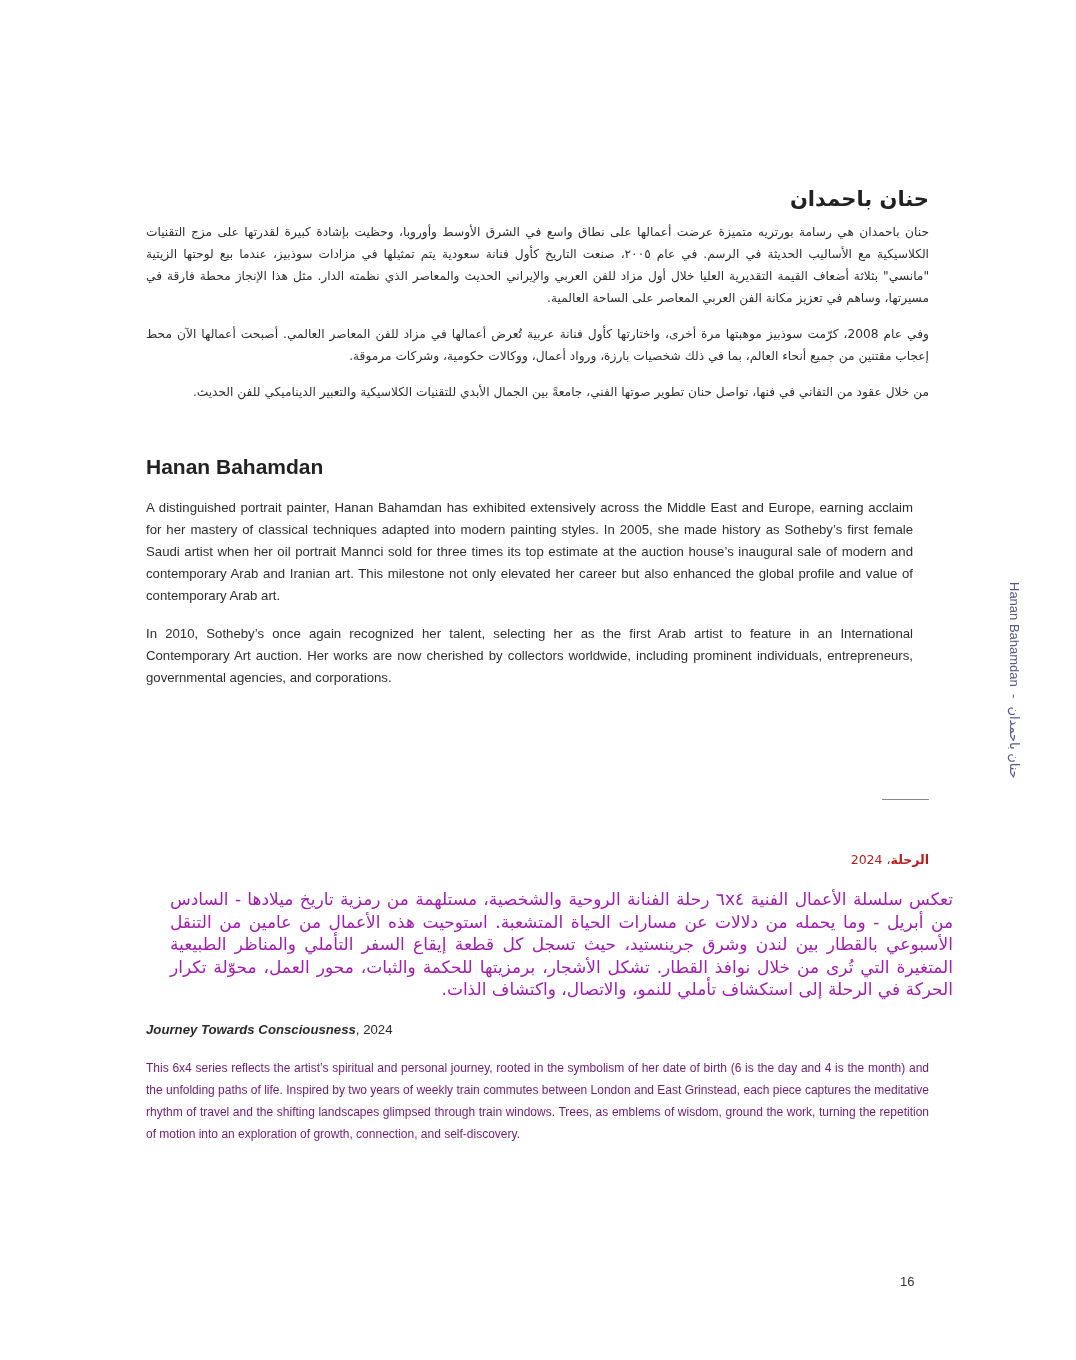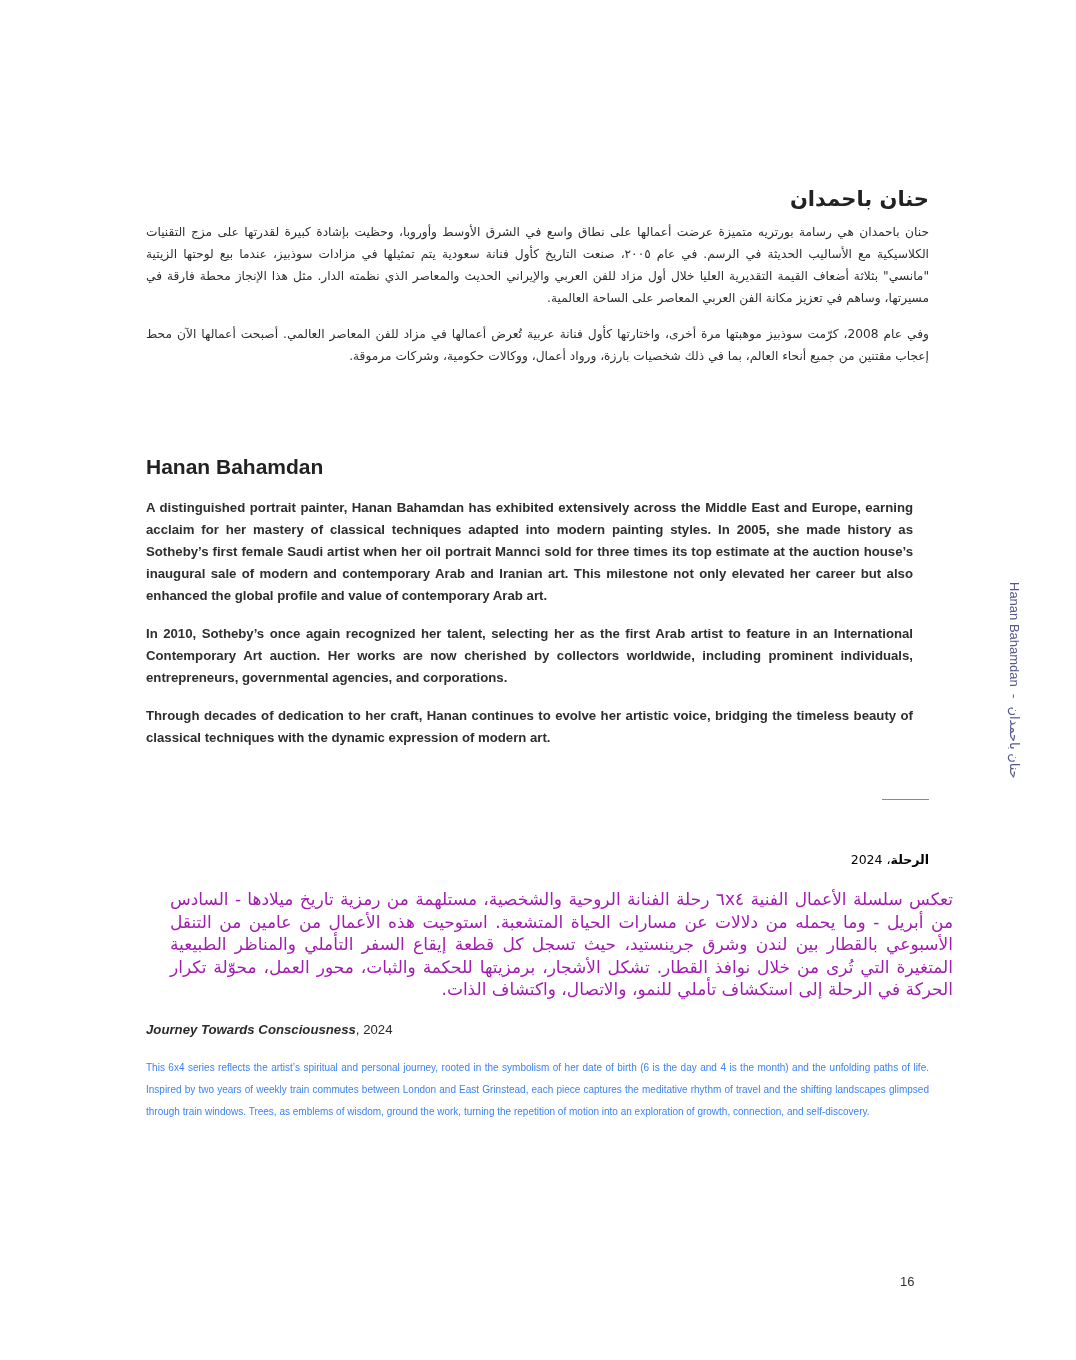--- a/index.html
+++ b/index.html
@@ -63,38 +63,37 @@
       left: 146px;
       width: 783px;
       font-size: 13.2px;
       line-height: 22px;
       color: #2e2e2e;
     }
     .en-body p {
       margin: 0 16px 16px 0;
       text-align: justify;
       text-align-last: left;
-      font-weight: bold;
     }
     .divider {
       position: absolute;
       top: 799px;
       left: 882px;
       width: 47px;
       height: 1px;
       background: #8a8a8a;
     }
     .ar-work-title {
       position: absolute;
       top: 850px;
       left: 146px;
       width: 783px;
       font-size: 12.5px;
       line-height: 20px;
-      color: #000000;
+      color: #b91c1c;
     }
     .ar-work-title b { font-weight: bold; }
     .ar-work-body {
       position: absolute;
       top: 888px;
       left: 146px;
       width: 783px;
       font-size: 17px;
       line-height: 22.5px;
       color: #a21caf;
@@ -112,23 +111,23 @@
       font-size: 13.2px;
       line-height: 20px;
       color: #2b2b2b;
     }
     .en-work-title i { font-weight: bold; font-style: italic; }
     .en-work-body {
       position: absolute;
       top: 1057px;
       left: 146px;
       width: 783px;
-      font-size: 10px;
+      font-size: 12px;
       line-height: 22px;
-      color: #3b82f6;
+      color: #701a75;
     }
     .en-work-body p {
       margin: 0;
       text-align: justify;
       text-align-last: left;
     }
     .side-label {
       position: absolute;
       top: 582px;
       left: 1006px;
@@ -151,27 +150,27 @@
       color: #333;
     }
   </style>
 </head>
 <body>
 
 <h2 class="ar ar-title">حنان باحمدان</h2>
 <div class="ar ar-body">
   <p>حنان باحمدان هي رسامة بورتريه متميزة عرضت أعمالها على نطاق واسع في الشرق الأوسط وأوروبا، وحظيت بإشادة كبيرة لقدرتها على مزج التقنيات الكلاسيكية مع الأساليب الحديثة في الرسم. في عام ٢٠٠٥، صنعت التاريخ كأول فنانة سعودية يتم تمثيلها في مزادات سوذبيز، عندما بيع لوحتها الزيتية "مانسي" بثلاثة أضعاف القيمة التقديرية العليا خلال أول مزاد للفن العربي والإيراني الحديث والمعاصر الذي نظمته الدار. مثل هذا الإنجاز محطة فارقة في مسيرتها، وساهم في تعزيز مكانة الفن العربي المعاصر على الساحة العالمية.</p>
   <p>وفي عام 2008، كرّمت سوذبيز موهبتها مرة أخرى، واختارتها كأول فنانة عربية تُعرض أعمالها في مزاد للفن المعاصر العالمي. أصبحت أعمالها الآن محط إعجاب مقتنين من جميع أنحاء العالم، بما في ذلك شخصيات بارزة، ورواد أعمال، ووكالات حكومية، وشركات مرموقة.</p>
+  <p>من خلال عقود من التفاني في فنها، تواصل حنان تطوير صوتها الفني، جامعةً بين الجمال الأبدي للتقنيات الكلاسيكية والتعبير الديناميكي للفن الحديث.</p>
 </div>
 
 <h2 class="en-title">Hanan Bahamdan</h2>
 <div class="en-body">
   <p>A distinguished portrait painter, Hanan Bahamdan has exhibited extensively across the Middle East and Europe, earning acclaim for her mastery of classical techniques adapted into modern painting styles. In 2005, she made history as Sotheby’s first female Saudi artist when her oil portrait Mannci sold for three times its top estimate at the auction house’s inaugural sale of modern and contemporary Arab and Iranian art. This milestone not only elevated her career but also enhanced the global profile and value of contemporary Arab art.</p>
   <p>In 2010, Sotheby’s once again recognized her talent, selecting her as the first Arab artist to feature in an International Contemporary Art auction. Her works are now cherished by collectors worldwide, including prominent individuals, entrepreneurs, governmental agencies, and corporations.</p>
-  <p>Through decades of dedication to her craft, Hanan continues to evolve her artistic voice, bridging the timeless beauty of classical techniques with the dynamic expression of modern art.</p>
 </div>
 
 <div class="divider"></div>
 
 <div class="ar ar-work-title"><b>الرحلة</b><span>، </span><span>2024</span></div>
 <div class="ar ar-work-body">
   <p>تعكس سلسلة الأعمال الفنية ٦x٤ رحلة الفنانة الروحية والشخصية، مستلهمة من رمزية تاريخ ميلادها - السادس من أبريل - وما يحمله من دلالات عن مسارات الحياة المتشعبة. استوحيت هذه الأعمال من عامين من التنقل الأسبوعي بالقطار بين لندن وشرق جرينستيد، حيث تسجل كل قطعة إيقاع السفر التأملي والمناظر الطبيعية المتغيرة التي تُرى من خلال نوافذ القطار. تشكل الأشجار، برمزيتها للحكمة والثبات، محور العمل، محوّلة تكرار الحركة في الرحلة إلى استكشاف تأملي للنمو، والاتصال، واكتشاف الذات.</p>
 </div>
 
 <div class="en-work-title"><i>Journey Towards Consciousness</i><span>, </span><span>2024</span></div>

